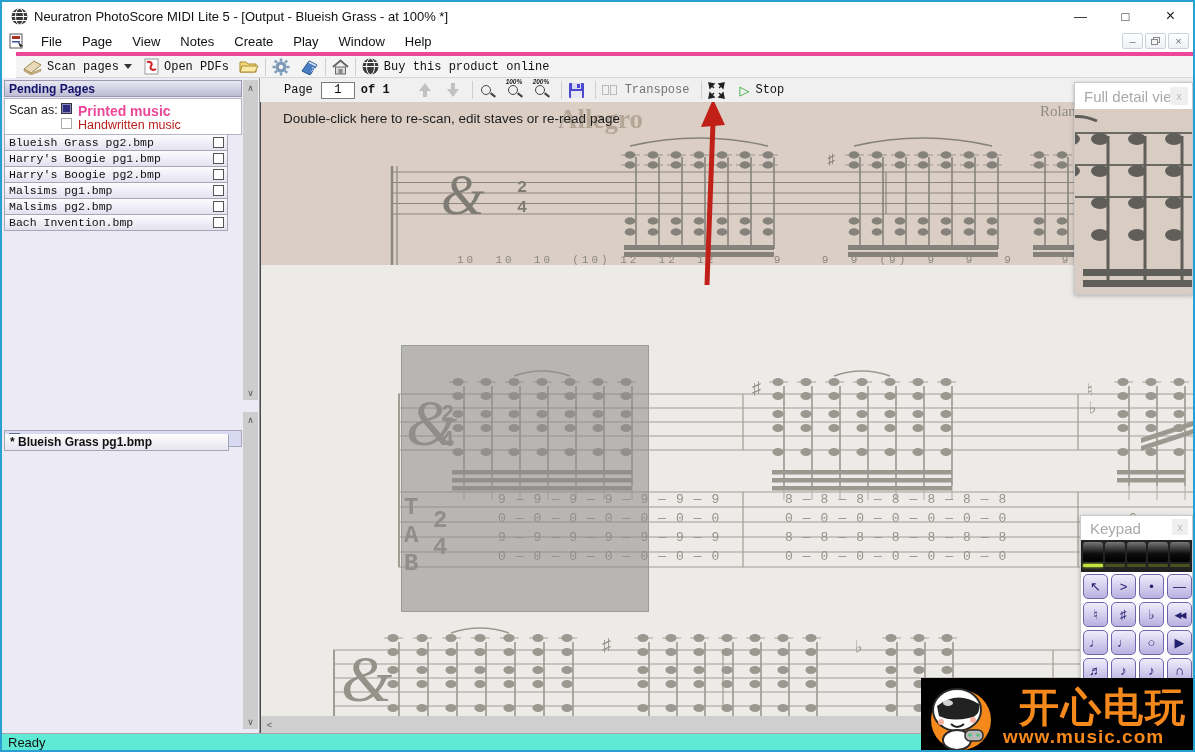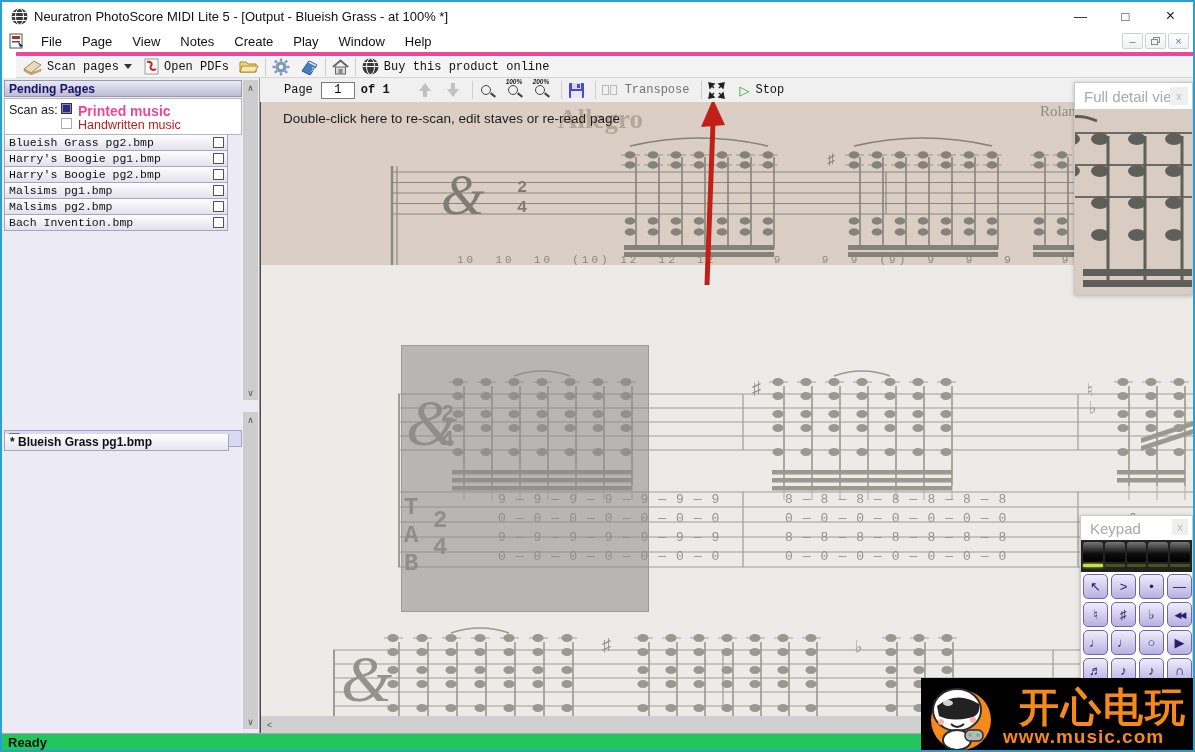--- a/index.html
+++ b/index.html
@@ -32,22 +32,22 @@
                 display:flex;align-items:center;justify-content:center;}
   .readas{left:2px;top:20px;width:238px;height:37px;background:#fff;border:1px solid #b5b5c5;}
   .cb{width:11px;height:11px;border:1px solid #555;background:#fff;display:inline-block;}
   .cb.checked{background:#2e2c7e;border:1px solid #333;box-shadow:inset 0 0 0 1px #8886c0;}
   .file-row{left:2px;width:224px;height:16px;background:linear-gradient(#fdfdfe,#e2e1ef);
             border:1px solid #a6a6b6;border-top:none;display:flex;align-items:center;}
   .file-row .fname{font-family:"Liberation Mono",monospace;font-size:11.5px;color:#111;
                    padding-left:4px;white-space:nowrap;}
   .file-row .cb{position:absolute;right:3px;top:2px;}
   
-  #statusbar{left:0;top:731px;width:100%;height:19px;background:#22c55e;border-top:1px solid #a8a8a8;
-             font-size:13px;color:#111;padding:1px 6px;font-weight:bold;}
+  #statusbar{left:0;top:731px;width:100%;height:19px;background:#5eead4;border-top:1px solid #a8a8a8;
+             font-size:13px;color:#111;padding:1px 6px;}
   
   #toolbar2{left:258px;top:76px;width:937px;height:24px;background:#f0f0f0;display:flex;align-items:center;}
   #page-input{width:34px;height:17px;border:1px solid #7b7b7b;background:#fff;font-family:"Liberation Mono",monospace;
               font-size:12px;text-align:center;padding:0;}
   .nav-arrow{width:14px;height:14px;position:relative;opacity:.45;}
   .nav-arrow .head{position:absolute;left:1px;width:0;height:0;border-left:6px solid transparent;border-right:6px solid transparent;}
   .nav-arrow .stem{position:absolute;left:5px;width:4px;height:6px;background:#8a8a8a;}
   .mag{position:relative;width:18px;height:18px;}
   .mag .lens{position:absolute;left:2px;top:4px;width:10px;height:10px;border:1.6px solid #444;border-radius:50%;}
   .mag .hdl{position:absolute;left:11px;top:13px;width:6px;height:2px;background:#444;transform:rotate(38deg);}

